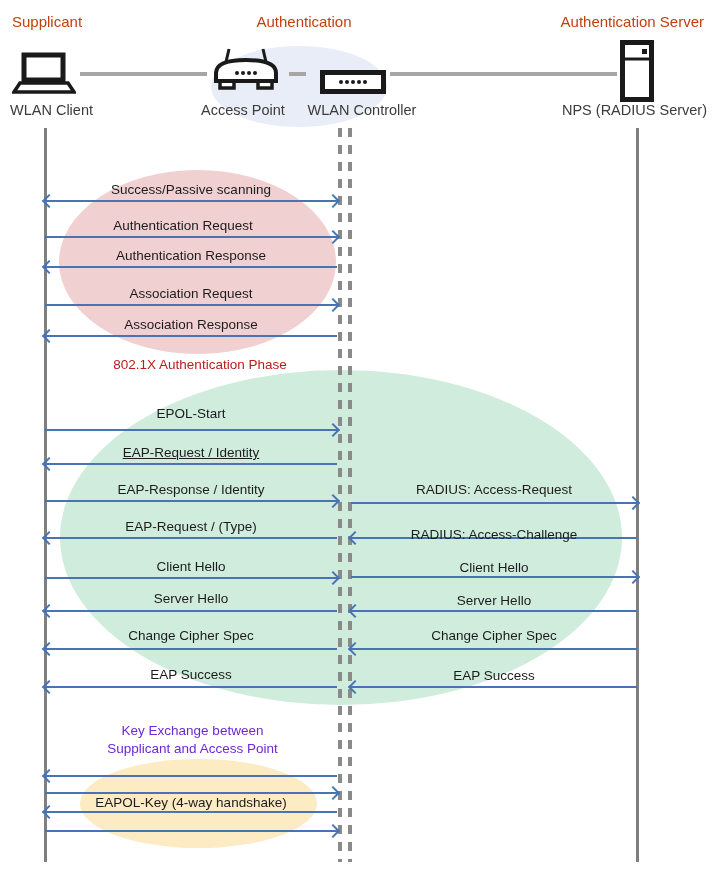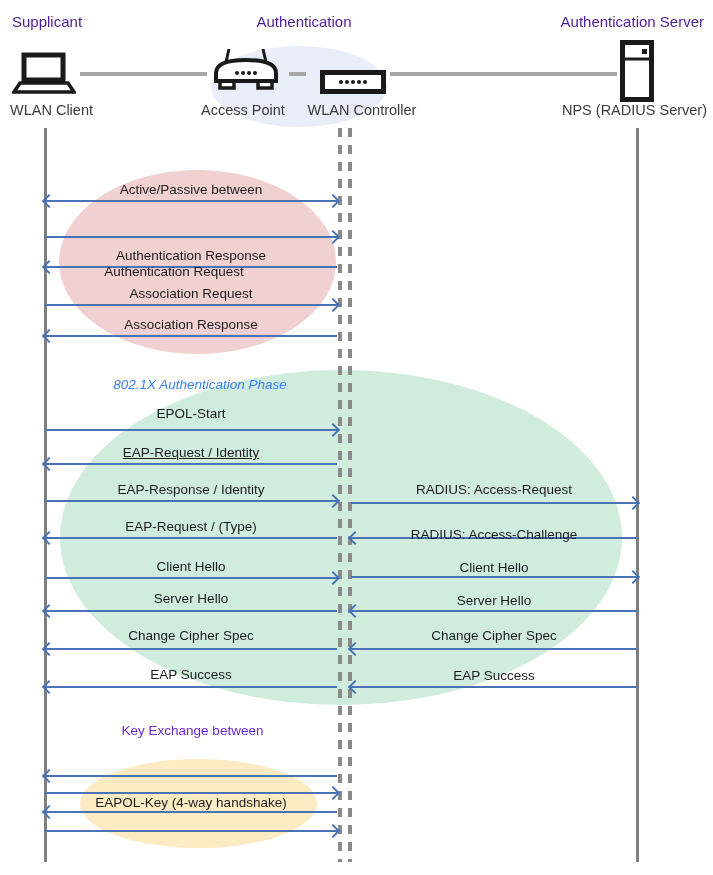--- a/index.html
+++ b/index.html
@@ -1,37 +1,37 @@
 <!DOCTYPE html>
 <html><head>
 <meta charset="utf-8">
 <style>
   html,body{margin:0;padding:0;background:#fff;}
   .stage{position:relative;width:713px;height:875px;background:#fff;overflow:hidden;
          font-family:"Liberation Sans",sans-serif;color:#1c1c1c;}
   
-  .role-label{position:absolute;top:13px;font-size:15px;color:#4c1d95;white-space:nowrap;}
+  .role-label{position:absolute;top:13px;font-size:15px;color:#c2410c;white-space:nowrap;}
   .device-label{position:absolute;top:102px;font-size:14.5px;color:#3b3b3b;white-space:nowrap;}
   .centered{transform:translateX(-50%);}
   .hub-ellipse{position:absolute;left:211px;top:46px;width:176px;height:81px;border-radius:50%;
                background:#e9edf7;z-index:0;}
   .connector{position:absolute;top:72px;height:4px;background:#a6a6a6;z-index:1;}
   .icon{position:absolute;z-index:2;}
   
   .lifeline{position:absolute;top:128px;height:734px;width:3px;background:#7f7f7f;z-index:2;}
   .lifeline.dashed{width:4px;background:repeating-linear-gradient(to bottom,#8a8a8a 0 9px,transparent 9px 17px);}
   
   .phase-ellipse{position:absolute;border-radius:50%;z-index:1;}
   .ellipse-1{left:59px;top:170px;width:277px;height:184px;background:#f1d0d2;}
   .ellipse-2{left:60px;top:370px;width:562px;height:335px;background:#d0ecdd;}
   .ellipse-3{left:80px;top:759px;width:237px;height:89px;background:#fcebc3;}
   
   .phase-title{position:absolute;z-index:4;text-align:center;font-size:13.5px;line-height:18px;white-space:nowrap;}
   .title-1{left:45px;width:292px;top:146px;color:#b2282d;}
-  .title-2{left:50px;width:300px;top:376px;color:#3b82f6;font-style:italic;}
+  .title-2{left:50px;width:300px;top:356px;color:#b91c1c;}
   .title-3{left:45px;width:295px;top:722px;color:#6d28d9;}
   
   .arrow{position:absolute;height:2px;background:#4973b5;z-index:3;}
   .head{position:absolute;width:10px;height:10px;top:-4px;box-sizing:border-box;}
   .head.r{right:-1px;border-top:2.5px solid #4973b5;border-right:2.5px solid #4973b5;transform:rotate(45deg);}
   .head.l{left:-1px;border-left:2.5px solid #4973b5;border-bottom:2.5px solid #4973b5;transform:rotate(45deg);}
   .msg-label{position:absolute;z-index:4;text-align:center;font-size:13.5px;line-height:17px;
              color:#1c1c1c;white-space:nowrap;}
 </style>
 </head>
@@ -91,32 +91,33 @@
   <div class="phase-ellipse ellipse-3"></div>
 
   <div class="lifeline" style="left:44px;"></div>
   <div class="lifeline dashed" style="left:338px;"></div>
   <div class="lifeline dashed" style="left:348px;"></div>
   <div class="lifeline" style="left:636px;"></div>
 
   <div class="phase-title title-2">802.1X Authentication Phase</div>
   <div class="phase-title title-3">
     <div>Key Exchange between</div>
+    <div>Supplicant and Access Point</div>
   </div>
 
   <div>
       <div class="arrow" style="left: 45px; width: 292px; top: 200px;">
         <span class="head r"></span>
         <span class="head l"></span>
       </div>
-      <div class="msg-label" style="left: 45px; width: 292px; top: 181px;">Active/Passive between</div>
+      <div class="msg-label" style="left: 45px; width: 292px; top: 181px;">Success/Passive scanning</div>
       <div class="arrow" style="left: 45px; width: 292px; top: 236px;">
         <span class="head r"></span>
       </div>
-      <div class="msg-label" style="left: 28px; width: 292px; top: 217px; margin-top: 46px;">Authentication Request</div>
+      <div class="msg-label" style="left: 37px; width: 292px; top: 217px;">Authentication Request</div>
       <div class="arrow" style="left: 45px; width: 292px; top: 266px;">
         <span class="head l"></span>
       </div>
       <div class="msg-label" style="left: 45px; width: 292px; top: 247px;">Authentication Response</div>
       <div class="arrow" style="left: 45px; width: 292px; top: 304px;">
         <span class="head r"></span>
       </div>
       <div class="msg-label" style="left: 45px; width: 292px; top: 285px;">Association Request</div>
       <div class="arrow" style="left: 45px; width: 292px; top: 335px;">
         <span class="head l"></span>

